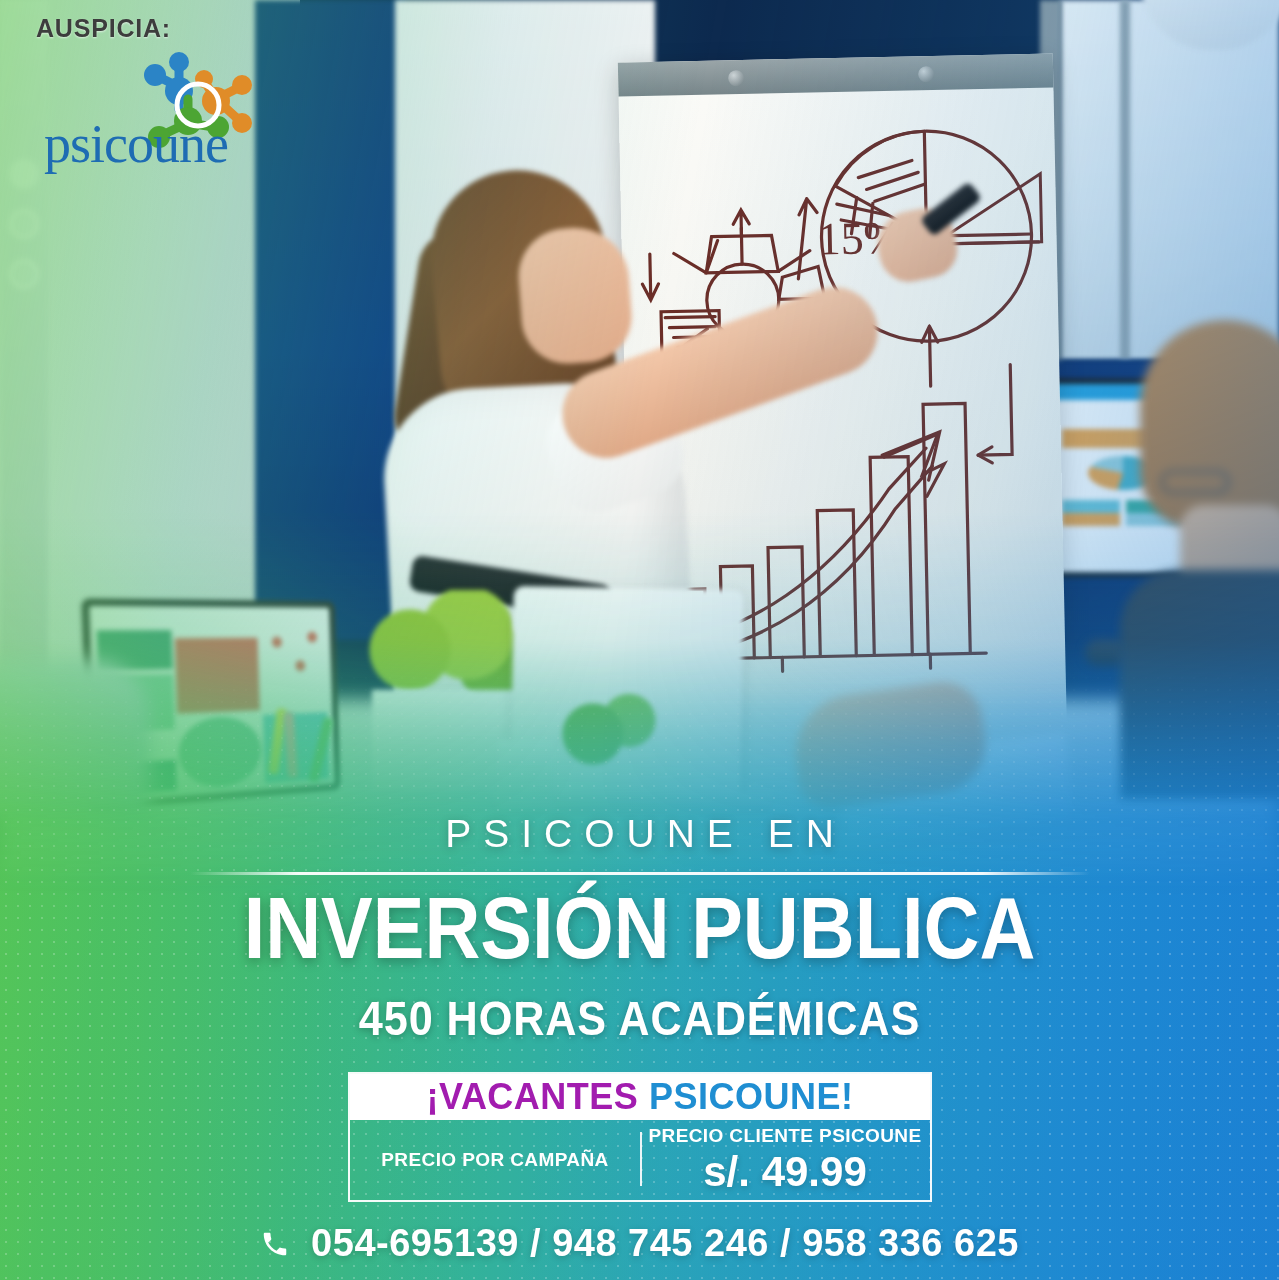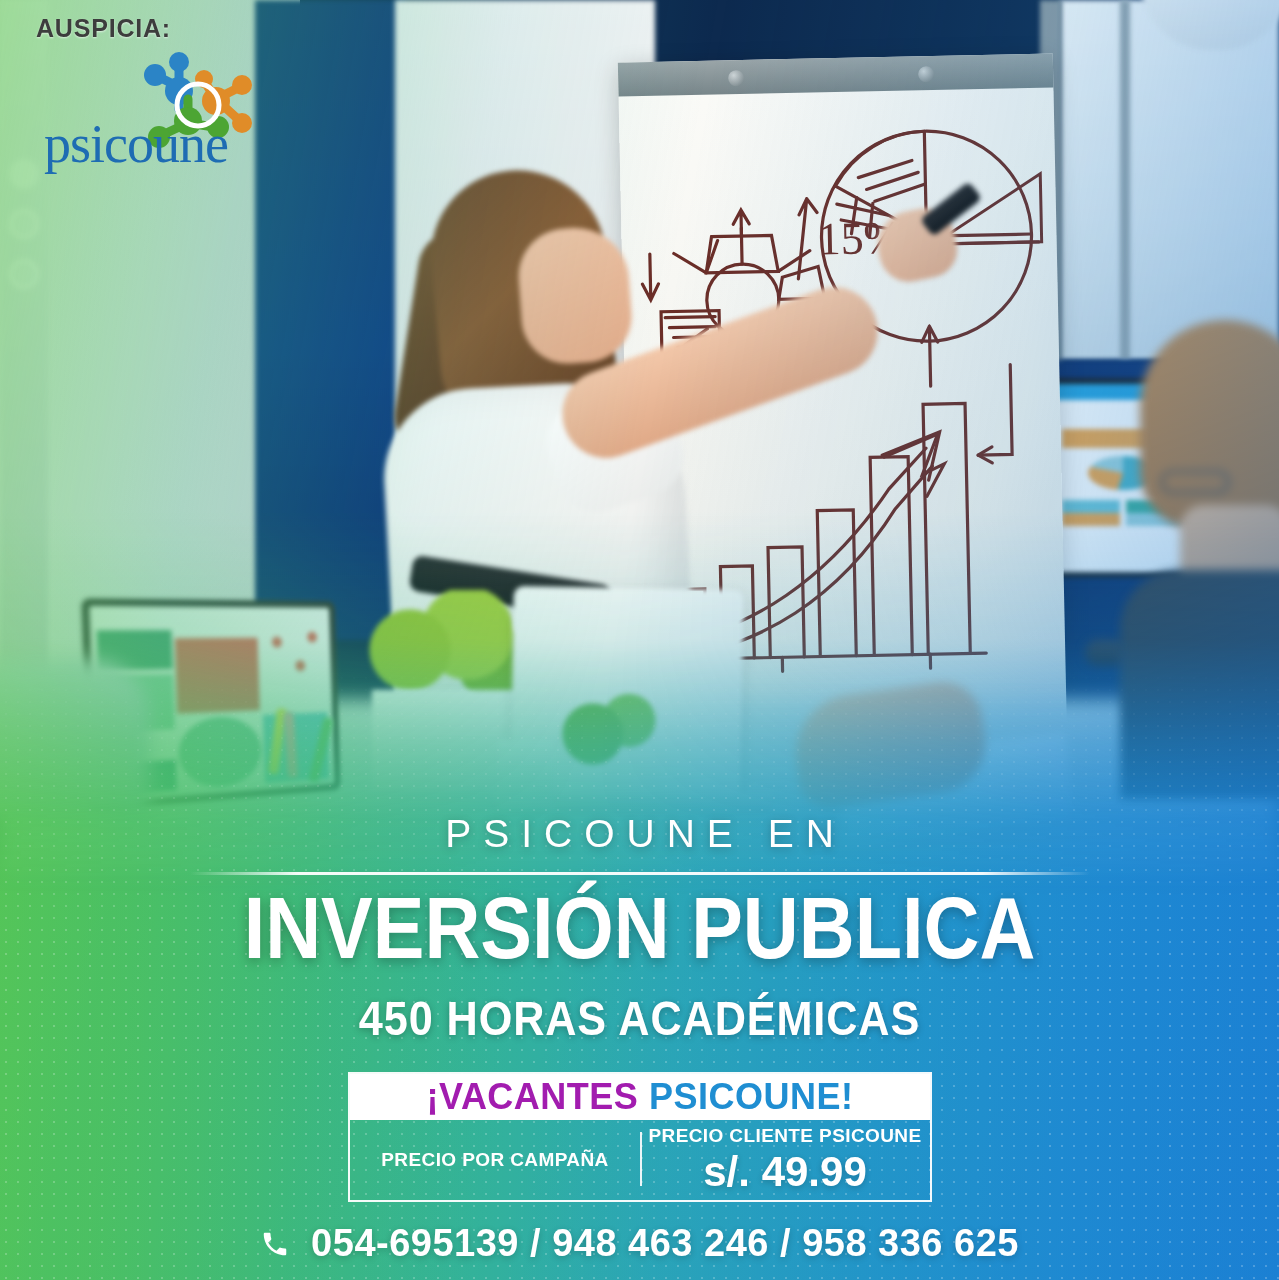--- a/index.html
+++ b/index.html
@@ -418,16 +418,16 @@
       </div>
     </div>
   </div>
 
   <div class="phones">
     <span class="ph-ico">
       <svg width="30" height="30" viewBox="0 0 24 24" fill="#ffffff" xmlns="http://www.w3.org/2000/svg">
         <path d="M6.6 10.8c1.5 2.9 3.7 5.1 6.6 6.6l2.2-2.2c.3-.3.7-.4 1-.2 1.1.4 2.4.6 3.6.6.6 0 1 .4 1 1V20c0 .6-.4 1-1 1C10.6 21 3 13.4 3 4c0-.6.4-1 1-1h3.4c.6 0 1 .4 1 1 0 1.3.2 2.5.6 3.6.1.4 0 .8-.2 1.1l-2.2 2.1z"></path>
       </svg>
     </span>
-    <span>054-695139 / 948 463 246 / 958 336 625</span>
+    <span>054-695139 / 948 745 246 / 958 336 625</span>
   </div>
 
 </div>
 
 </body></html>

